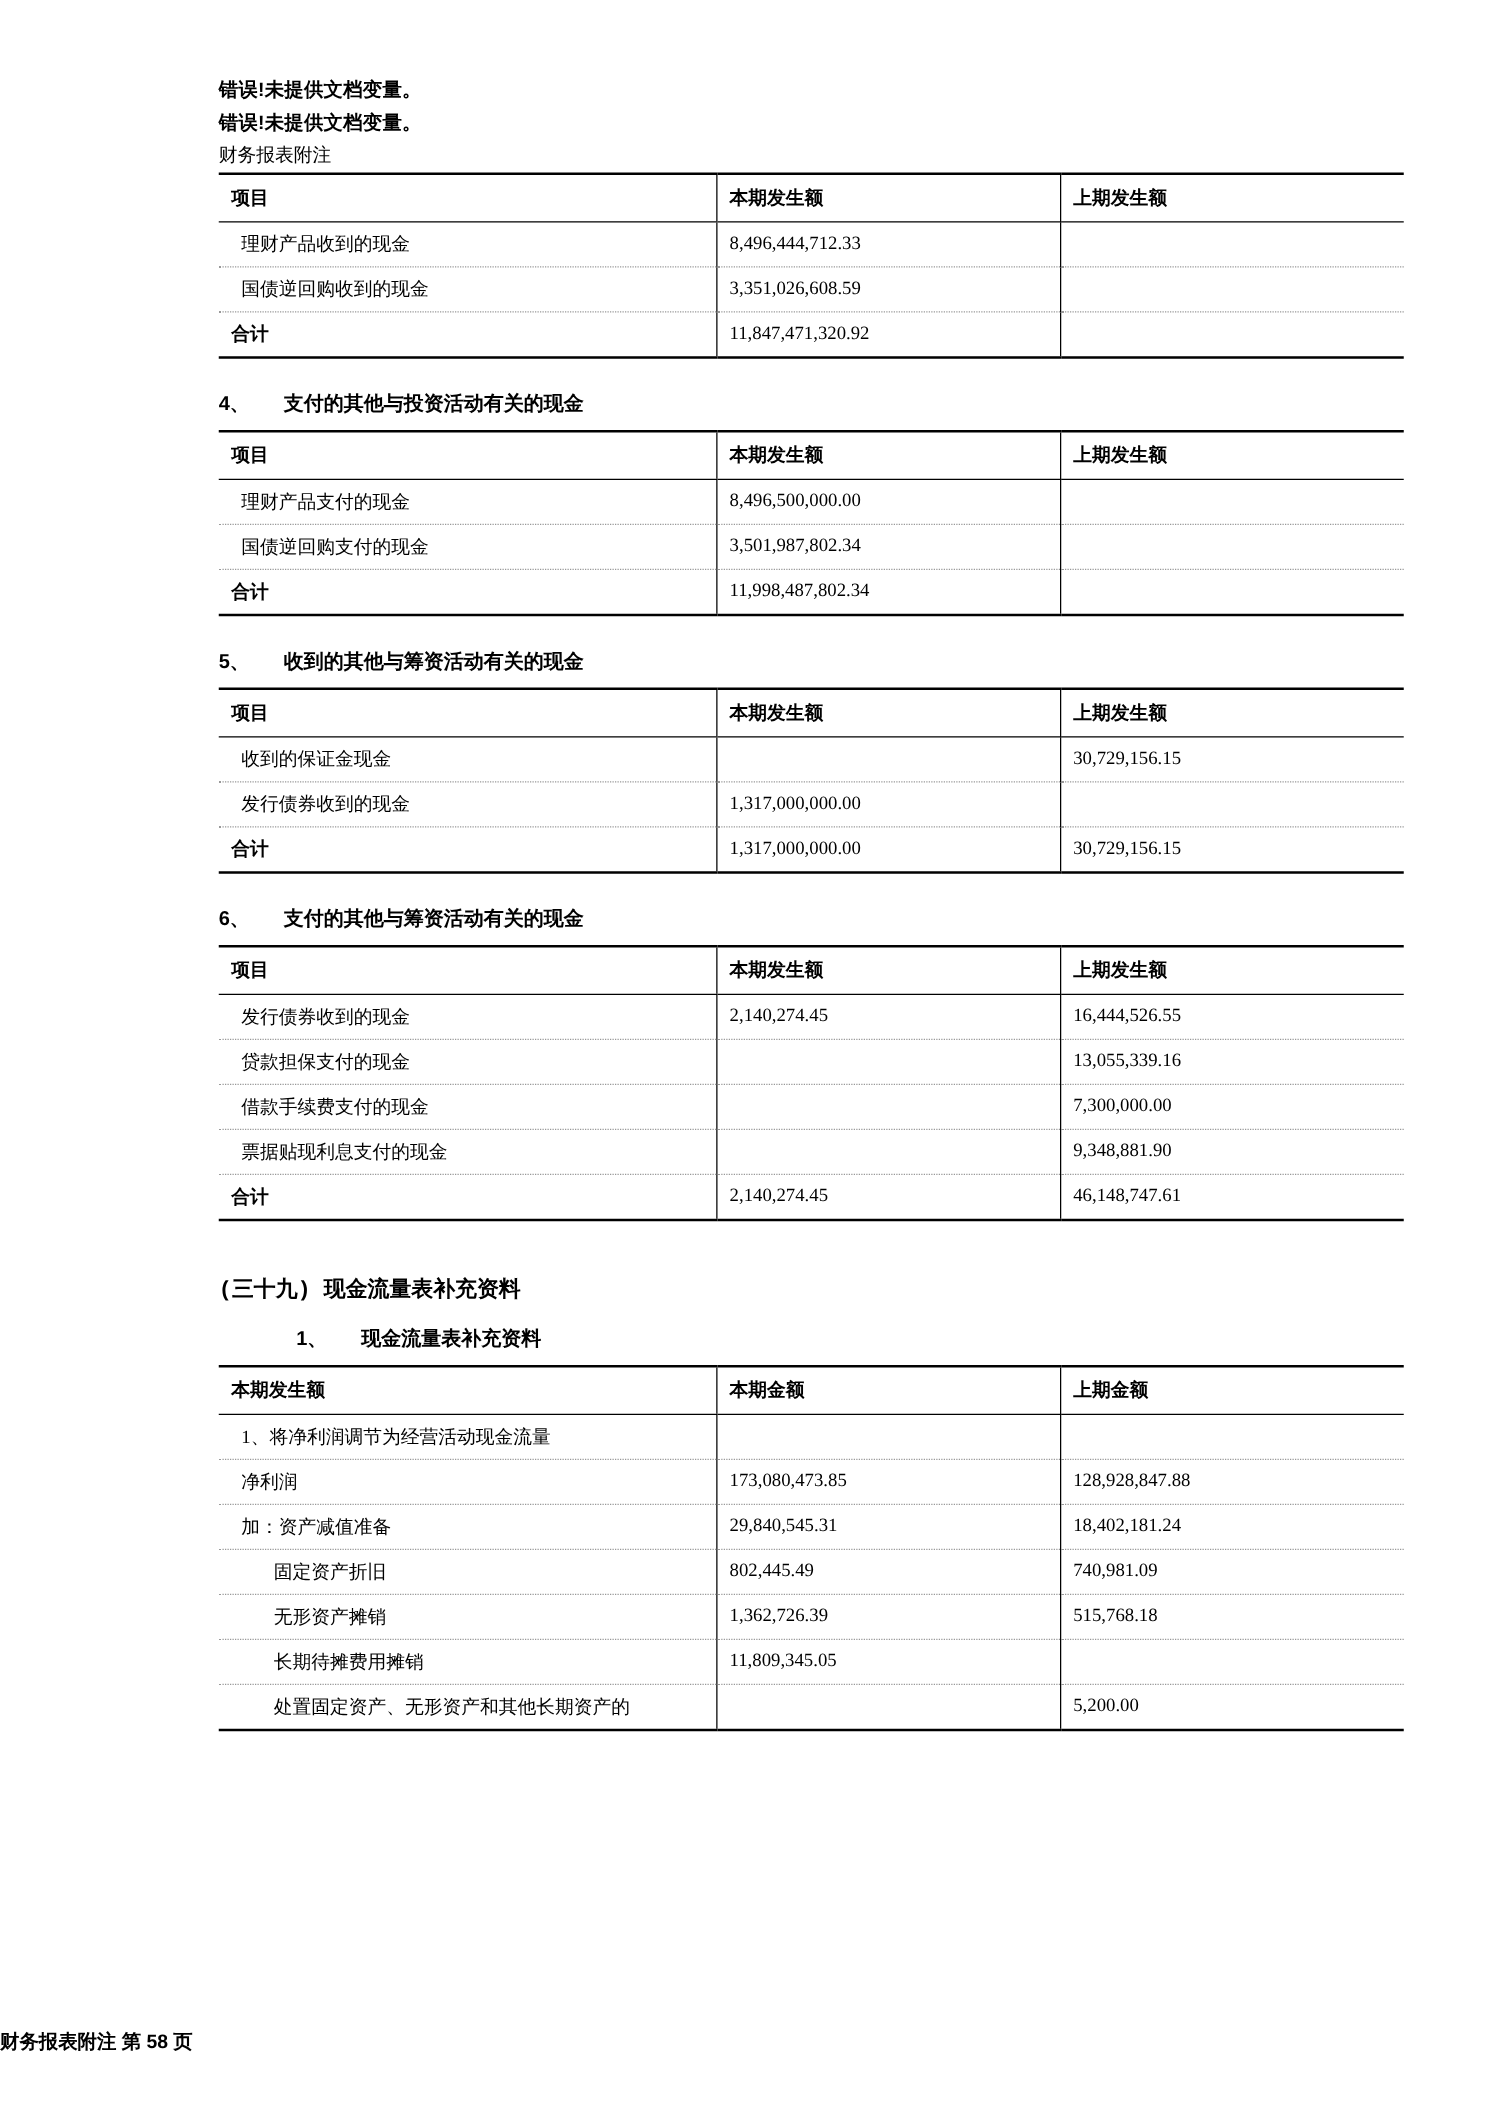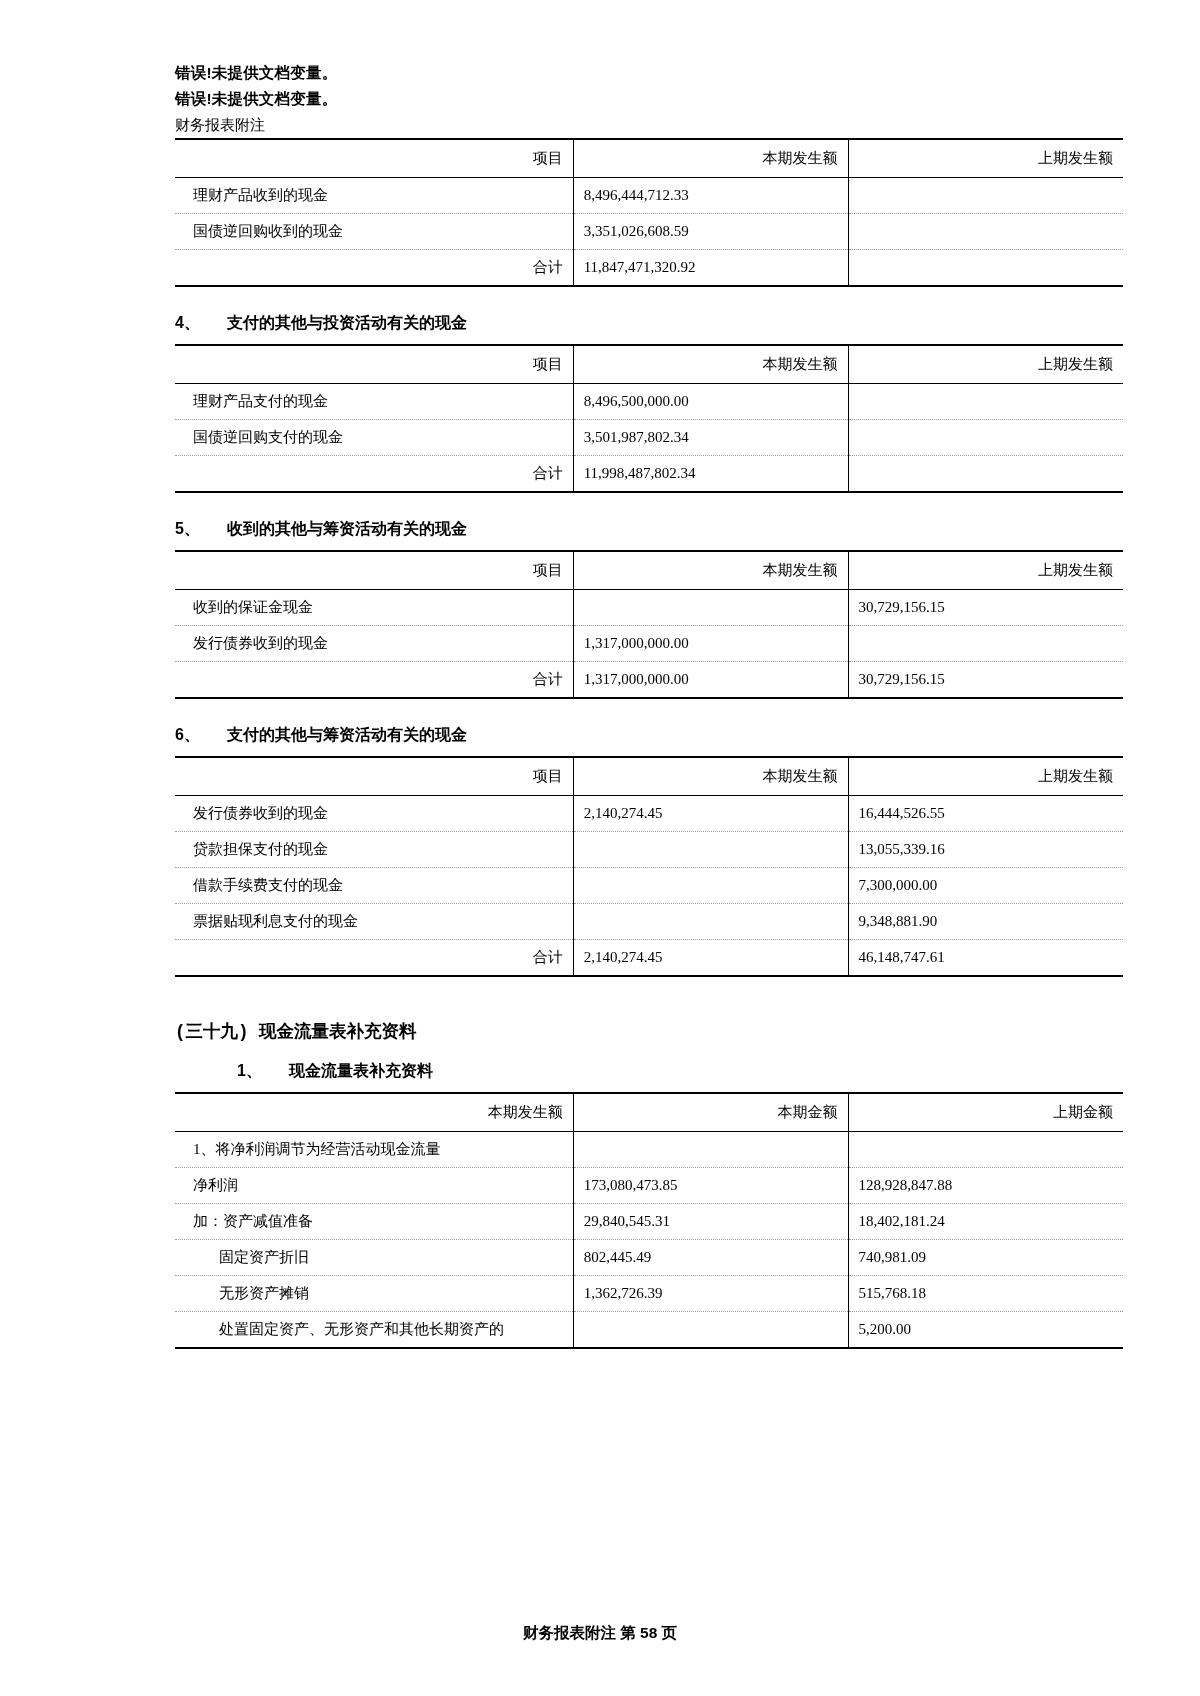--- a/index.html
+++ b/index.html
@@ -48,21 +48,21 @@
   table.fin tr.head td {
     text-align: center;
     border-top: 2.5px solid #000;
     border-bottom: 1px solid #000;
     padding: 9px 10px;
   }
   table.fin tr.last td {
     border-bottom: 2.5px solid #000;
   }
   table.fin td.c-item { text-align: left; }
-  table.fin td.c-item.center { text-align: right; }
+  table.fin td.c-item.center { text-align: left; font-weight: bold; }
   table.fin td.c-num { }
   table.fin td.vline { border-left: 1px solid #000; border-right: 1px solid #000; }
   .sec-title {
     font-family: "Liberation Sans", sans-serif;
     font-weight: bold;
     font-size: 16px;
     margin: 26px 0 10px 0;
     display: flex;
   }
   .sec-num { width: 52px; flex: 0 0 52px; }
@@ -80,21 +80,20 @@
     font-size: 16px;
     margin: 10px 0 10px 0;
     display: flex;
     padding-left: 62px;
   }
   .footer {
     position: absolute;
     bottom: 52px;
     left: 0;
     width: 1200px;
-    text-align: center;
     font-family: "Liberation Sans", sans-serif;
     font-weight: bold;
     font-size: 15.5px;
   }
   .tbl-wrap { width: 100%; }
   .indent1 { padding-left: 18px !important; }
   .indent2 { padding-left: 44px !important; }
 </style>
 </head>
 <body>
@@ -293,20 +292,25 @@
         <tr>
           <td class="c-item indent2">固定资产折旧</td>
           <td class="c-num vline">802,445.49</td>
           <td class="c-num">740,981.09</td>
         </tr>
         <tr>
           <td class="c-item indent2">无形资产摊销</td>
           <td class="c-num vline">1,362,726.39</td>
           <td class="c-num">515,768.18</td>
         </tr>
+        <tr>
+          <td class="c-item indent2">长期待摊费用摊销</td>
+          <td class="c-num vline">11,809,345.05</td>
+          <td class="c-num"></td>
+        </tr>
         <tr class="last">
           <td class="c-item indent2">处置固定资产、无形资产和其他长期资产的</td>
           <td class="c-num vline"></td>
           <td class="c-num">5,200.00</td>
         </tr>
       </tbody>
     </table>
   </div>
 
   <div class="footer">财务报表附注  第 58 页</div>

